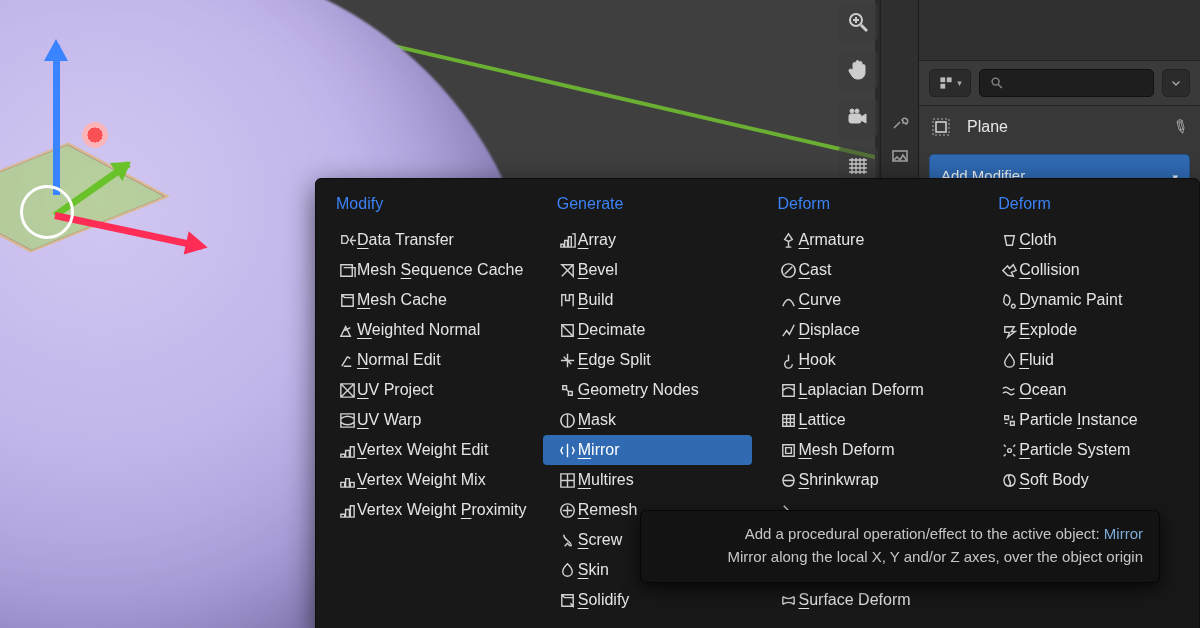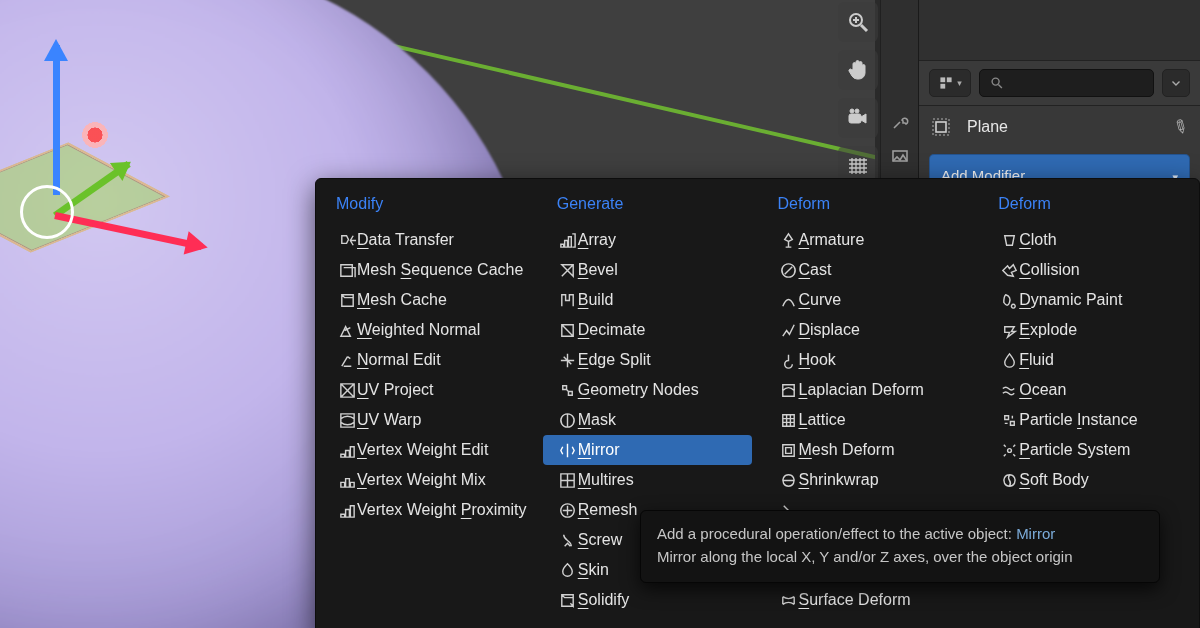--- a/index.html
+++ b/index.html
@@ -196,20 +196,21 @@
     left:640px; top:510px;
     width:520px;
     background:#131313;
     border:1px solid #060606;
     border-radius:6px;
     box-shadow: 0 6px 18px rgba(0,0,0,0.7);
     padding:12px 16px 14px;
     font-size:15px;
     color:#c6c6c6;
     line-height:1.5;
+    text-align:right;
   }
   .tooltip .em { color:#7cacda; }
 </style>
 </head>
 <body>
 
 <div class="viewport">
   <div class="green-axis"></div>
   <div class="mesh"></div>
   <div class="gizmo">

